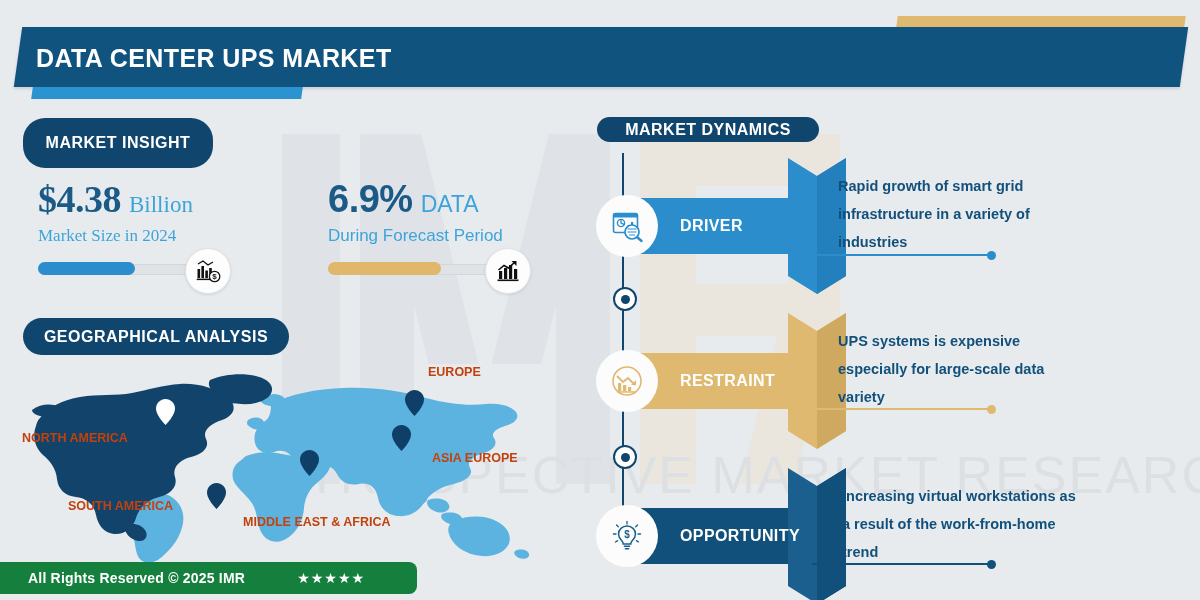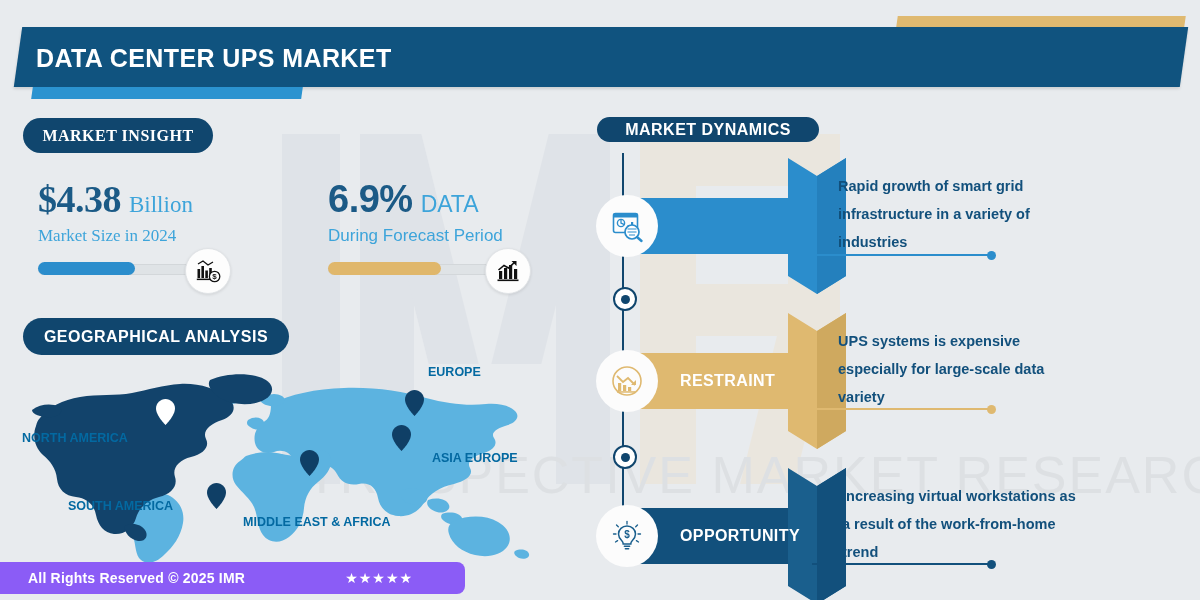--- a/index.html
+++ b/index.html
@@ -47,21 +47,21 @@
     background:#2b93d0;
     transform:skewX(-8deg);
   }
 
   
   .pill{
     position:absolute;background:#10466e;color:#fff;border-radius:22px;
     font-size:16px;font-weight:700;letter-spacing:.5px;
     display:flex;align-items:center;justify-content:center;
   }
-  #pill-insight{left:23px;top:118px;width:190px;height:35px;font-family:Liberation Serif, serif;}
+  #pill-insight{left:23px;top:118px;width:190px;height:50px;}
   #pill-geo{left:23px;top:318px;width:266px;height:37px;}
   #pill-dynamics{left:597px;top:117px;width:222px;height:25px;}
 
   
   .kpi{position:absolute;}
   #kpi-1{left:38px;top:178px;font-family:Liberation Serif, serif;}
   #kpi-2{left:328px;top:178px;}
   .kpi-line1{height:42px;line-height:42px;white-space:nowrap;}
   .kpi-big{font-size:38px;font-weight:700;color:#1b5a86;letter-spacing:-.5px;}
   .kpi-unit{font-size:23px;font-weight:400;color:#3da4da;margin-left:8px;}
@@ -74,21 +74,21 @@
   .icon-circle{
     position:absolute;background:#fdfdfd;border:1px solid #e0e3e6;border-radius:50%;
     display:flex;align-items:center;justify-content:center;
     box-shadow:0 1px 3px rgba(0,0,0,.10);
   }
   #ic-1{left:185px;top:248px;width:44px;height:44px;}
   #ic-2{left:485px;top:248px;width:44px;height:44px;}
 
   
   .map{position:absolute;left:28px;top:358px;width:540px;height:210px;}
-  .maplabel{position:absolute;font-size:12.5px;font-weight:700;color:#0369a1;white-space:nowrap;}
+  .maplabel{position:absolute;font-size:12.5px;font-weight:700;color:#c2410c;white-space:nowrap;}
   #lbl-na{left:22px;top:431px;}
   #lbl-sa{left:68px;top:499px;}
   #lbl-eu{left:428px;top:365px;}
   #lbl-ap{left:432px;top:451px;}
   #lbl-mea{left:243px;top:515px;}
   .pin{position:absolute;}
 
   
   .spine{position:absolute;left:622px;top:153px;width:2px;height:381px;background:#10466e;}
   .node{position:absolute;width:20px;height:20px;border-radius:50%;background:#fff;border:2.5px solid #10466e;
@@ -120,22 +120,22 @@
   .tail b{position:absolute;right:-4px;top:-3px;width:9px;height:9px;border-radius:50%;display:block;}
   #tail-driver{left:812px;top:254px;width:180px;background:#2b8dcc;}
   #tail-driver b{background:#2b8dcc;}
   #tail-restraint{left:812px;top:408px;width:180px;background:#dfb970;}
   #tail-restraint b{background:#dfb970;}
   #tail-opportunity{left:812px;top:563px;width:180px;background:#12507c;}
   #tail-opportunity b{background:#12507c;}
 
   
   .footer{
-    position:absolute;left:0;top:562px;width:465px;height:32px;
-    background:#8b5cf6;border-radius:0 8px 8px 0;
+    position:absolute;left:0;top:562px;width:417px;height:32px;
+    background:#15803d;border-radius:0 8px 8px 0;
     display:flex;align-items:center;
   }
   .footer-text{margin-left:28px;color:#fff;font-size:14px;font-weight:700;letter-spacing:.2px;}
   .footer-stars{margin-left:auto;margin-right:52px;color:#fff;font-size:14px;letter-spacing:1px;}
 </style>
 </head>
 <body>
 
 <div class="stage">
 
@@ -318,20 +318,21 @@
         <rect x="3.5" y="4.5" width="24" height="4" fill="#2b8dcc"></rect>
         <circle cx="11" cy="14" r="3.6" fill="none" stroke="#2b8dcc" stroke-width="1.4"></circle>
         <path d="M11 10.4 L11 14 L14.3 15.6" stroke="#2b8dcc" stroke-width="1.3" fill="none"></path>
         <rect x="17.5" y="16" width="2.2" height="5" fill="#2b8dcc"></rect>
         <rect x="21" y="13" width="2.2" height="8" fill="#2b8dcc"></rect>
         <circle cx="22" cy="23" r="7" fill="#fff" stroke="#2b8dcc" stroke-width="1.7"></circle>
         <path d="M17.5 20 h9 M17.5 23 h9 M19 26 h6" stroke="#2b8dcc" stroke-width="1"></path>
         <line x1="27" y1="28" x2="31.5" y2="32" stroke="#2b8dcc" stroke-width="2.4" stroke-linecap="round"></line>
       </svg>
     </div>
+    <div class="row-label">DRIVER</div>
   </div>
   <div class="desc" id="desc-driver">
     <div>Rapid growth of smart grid</div>
     <div>infrastructure in a variety of</div>
     <div>industries</div>
   </div>
   <div class="tail" id="tail-driver">
       <b></b>
     </div>
 

